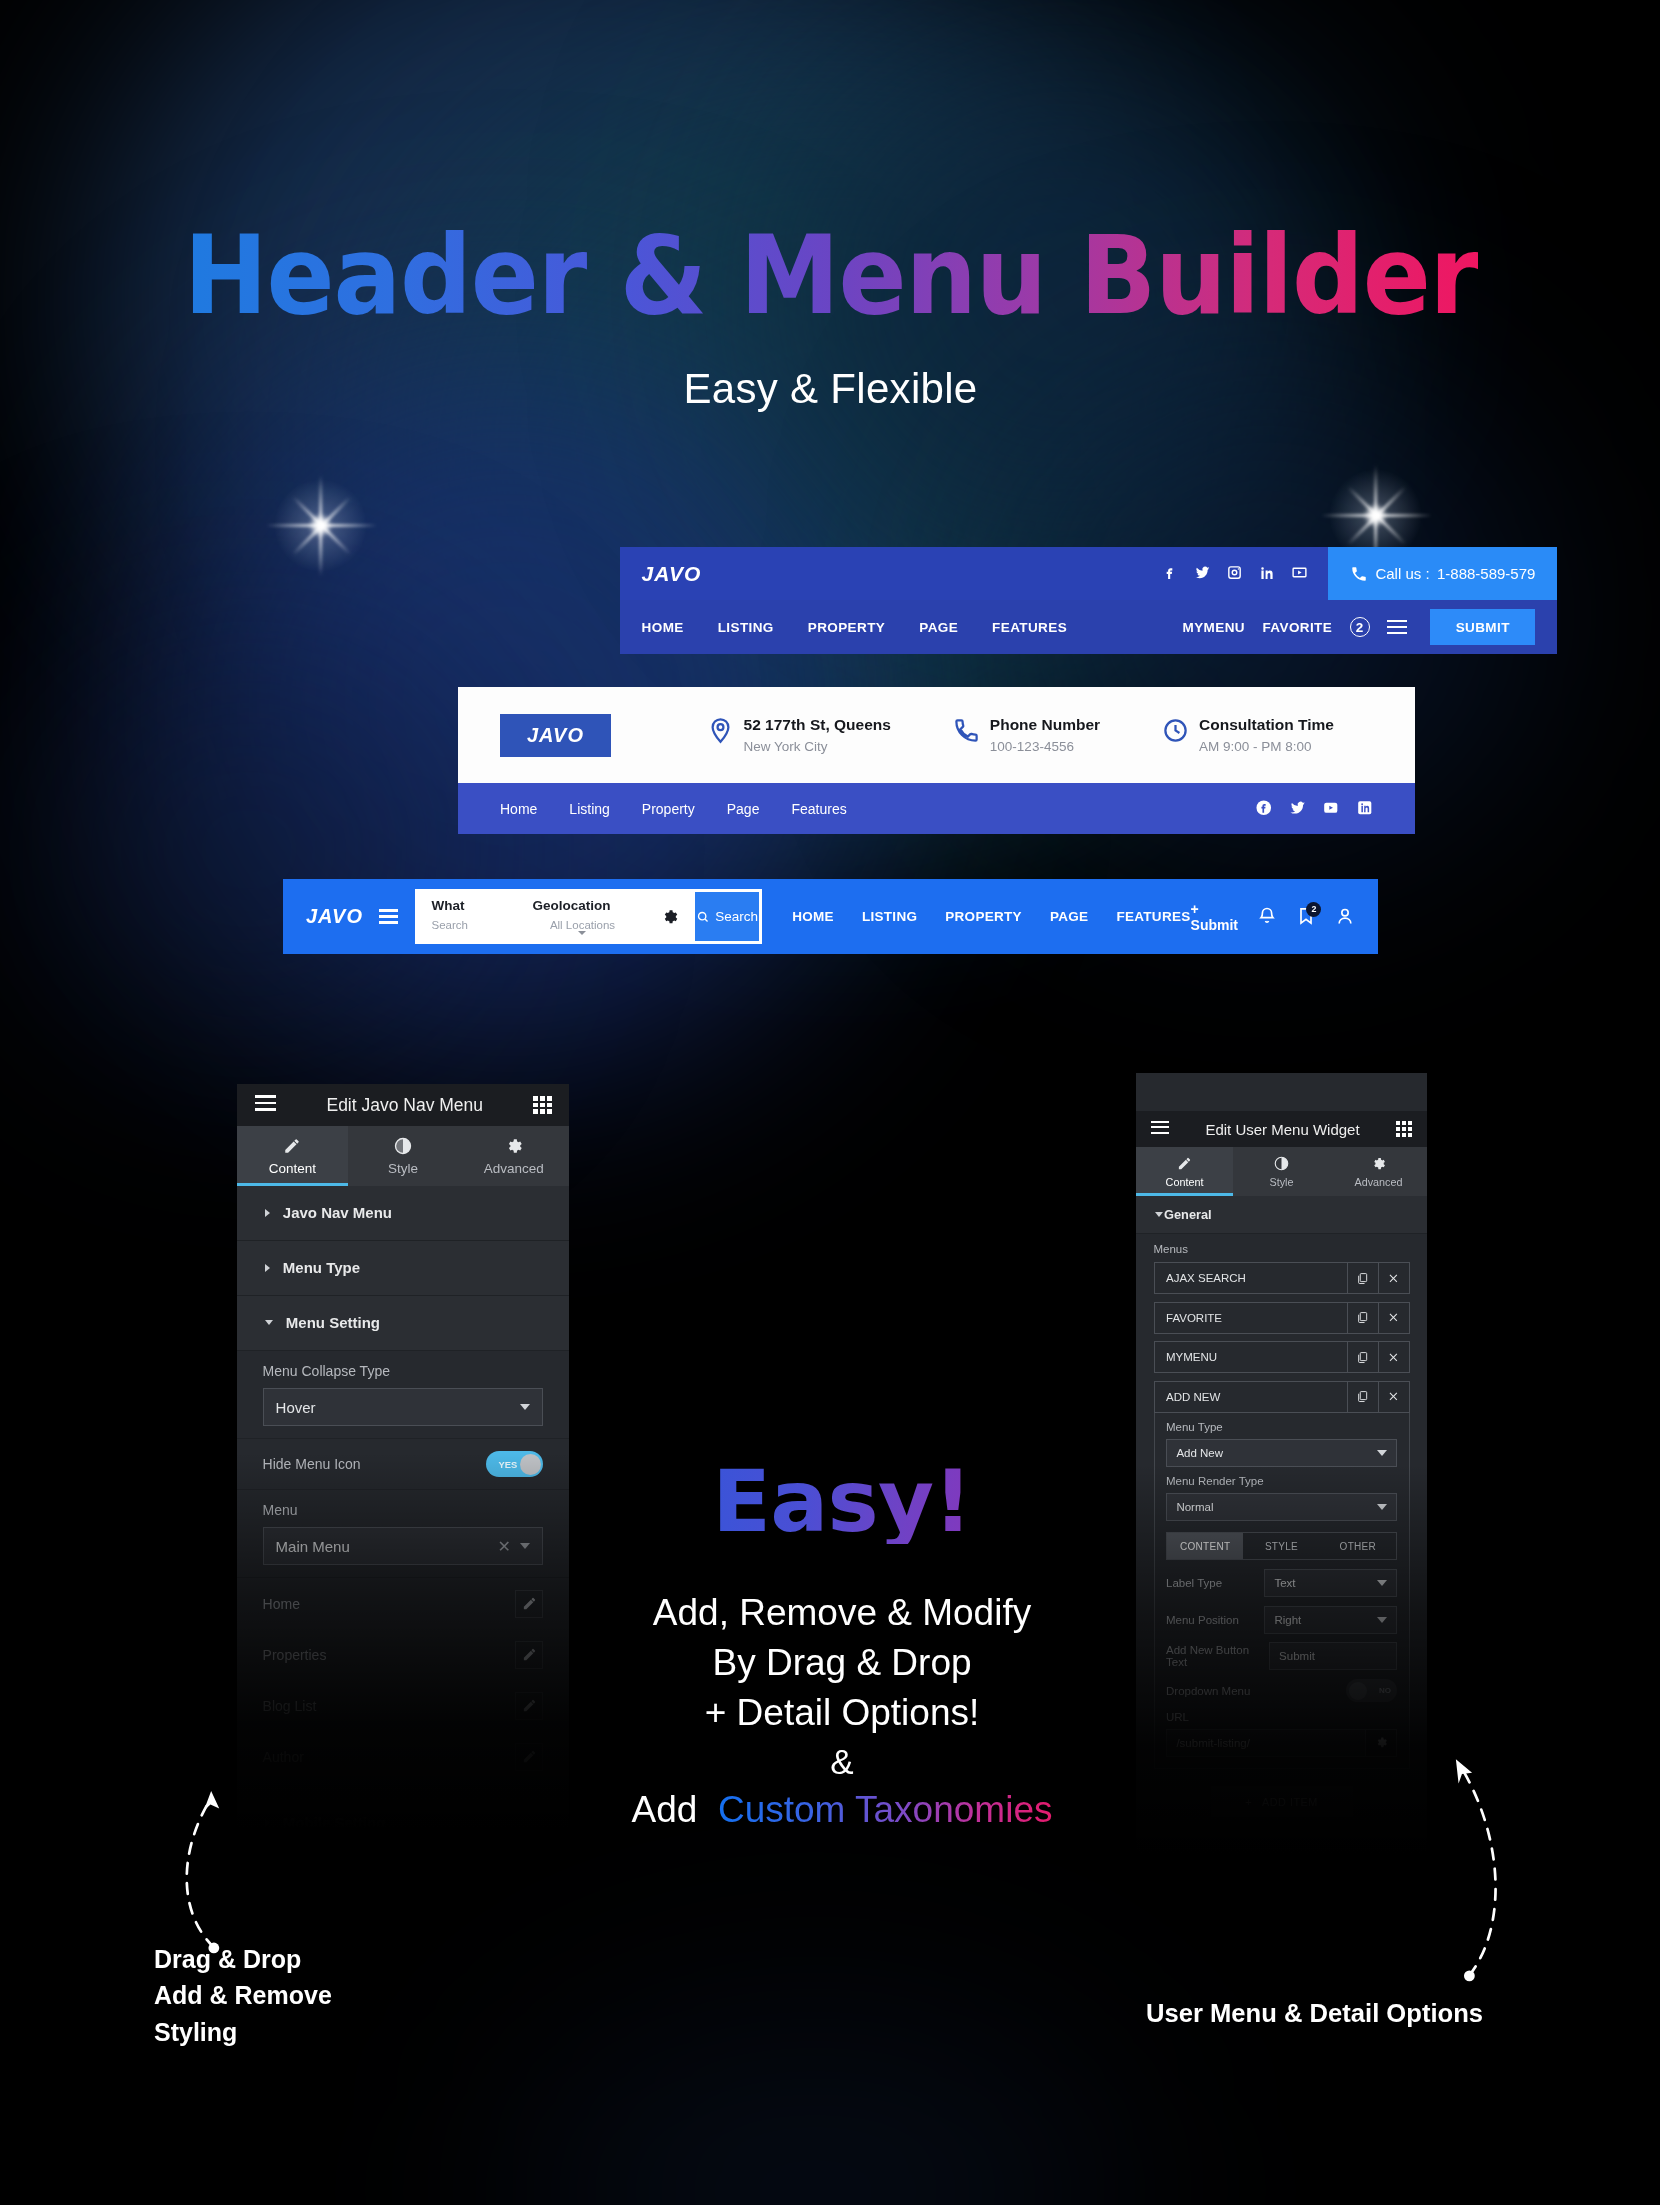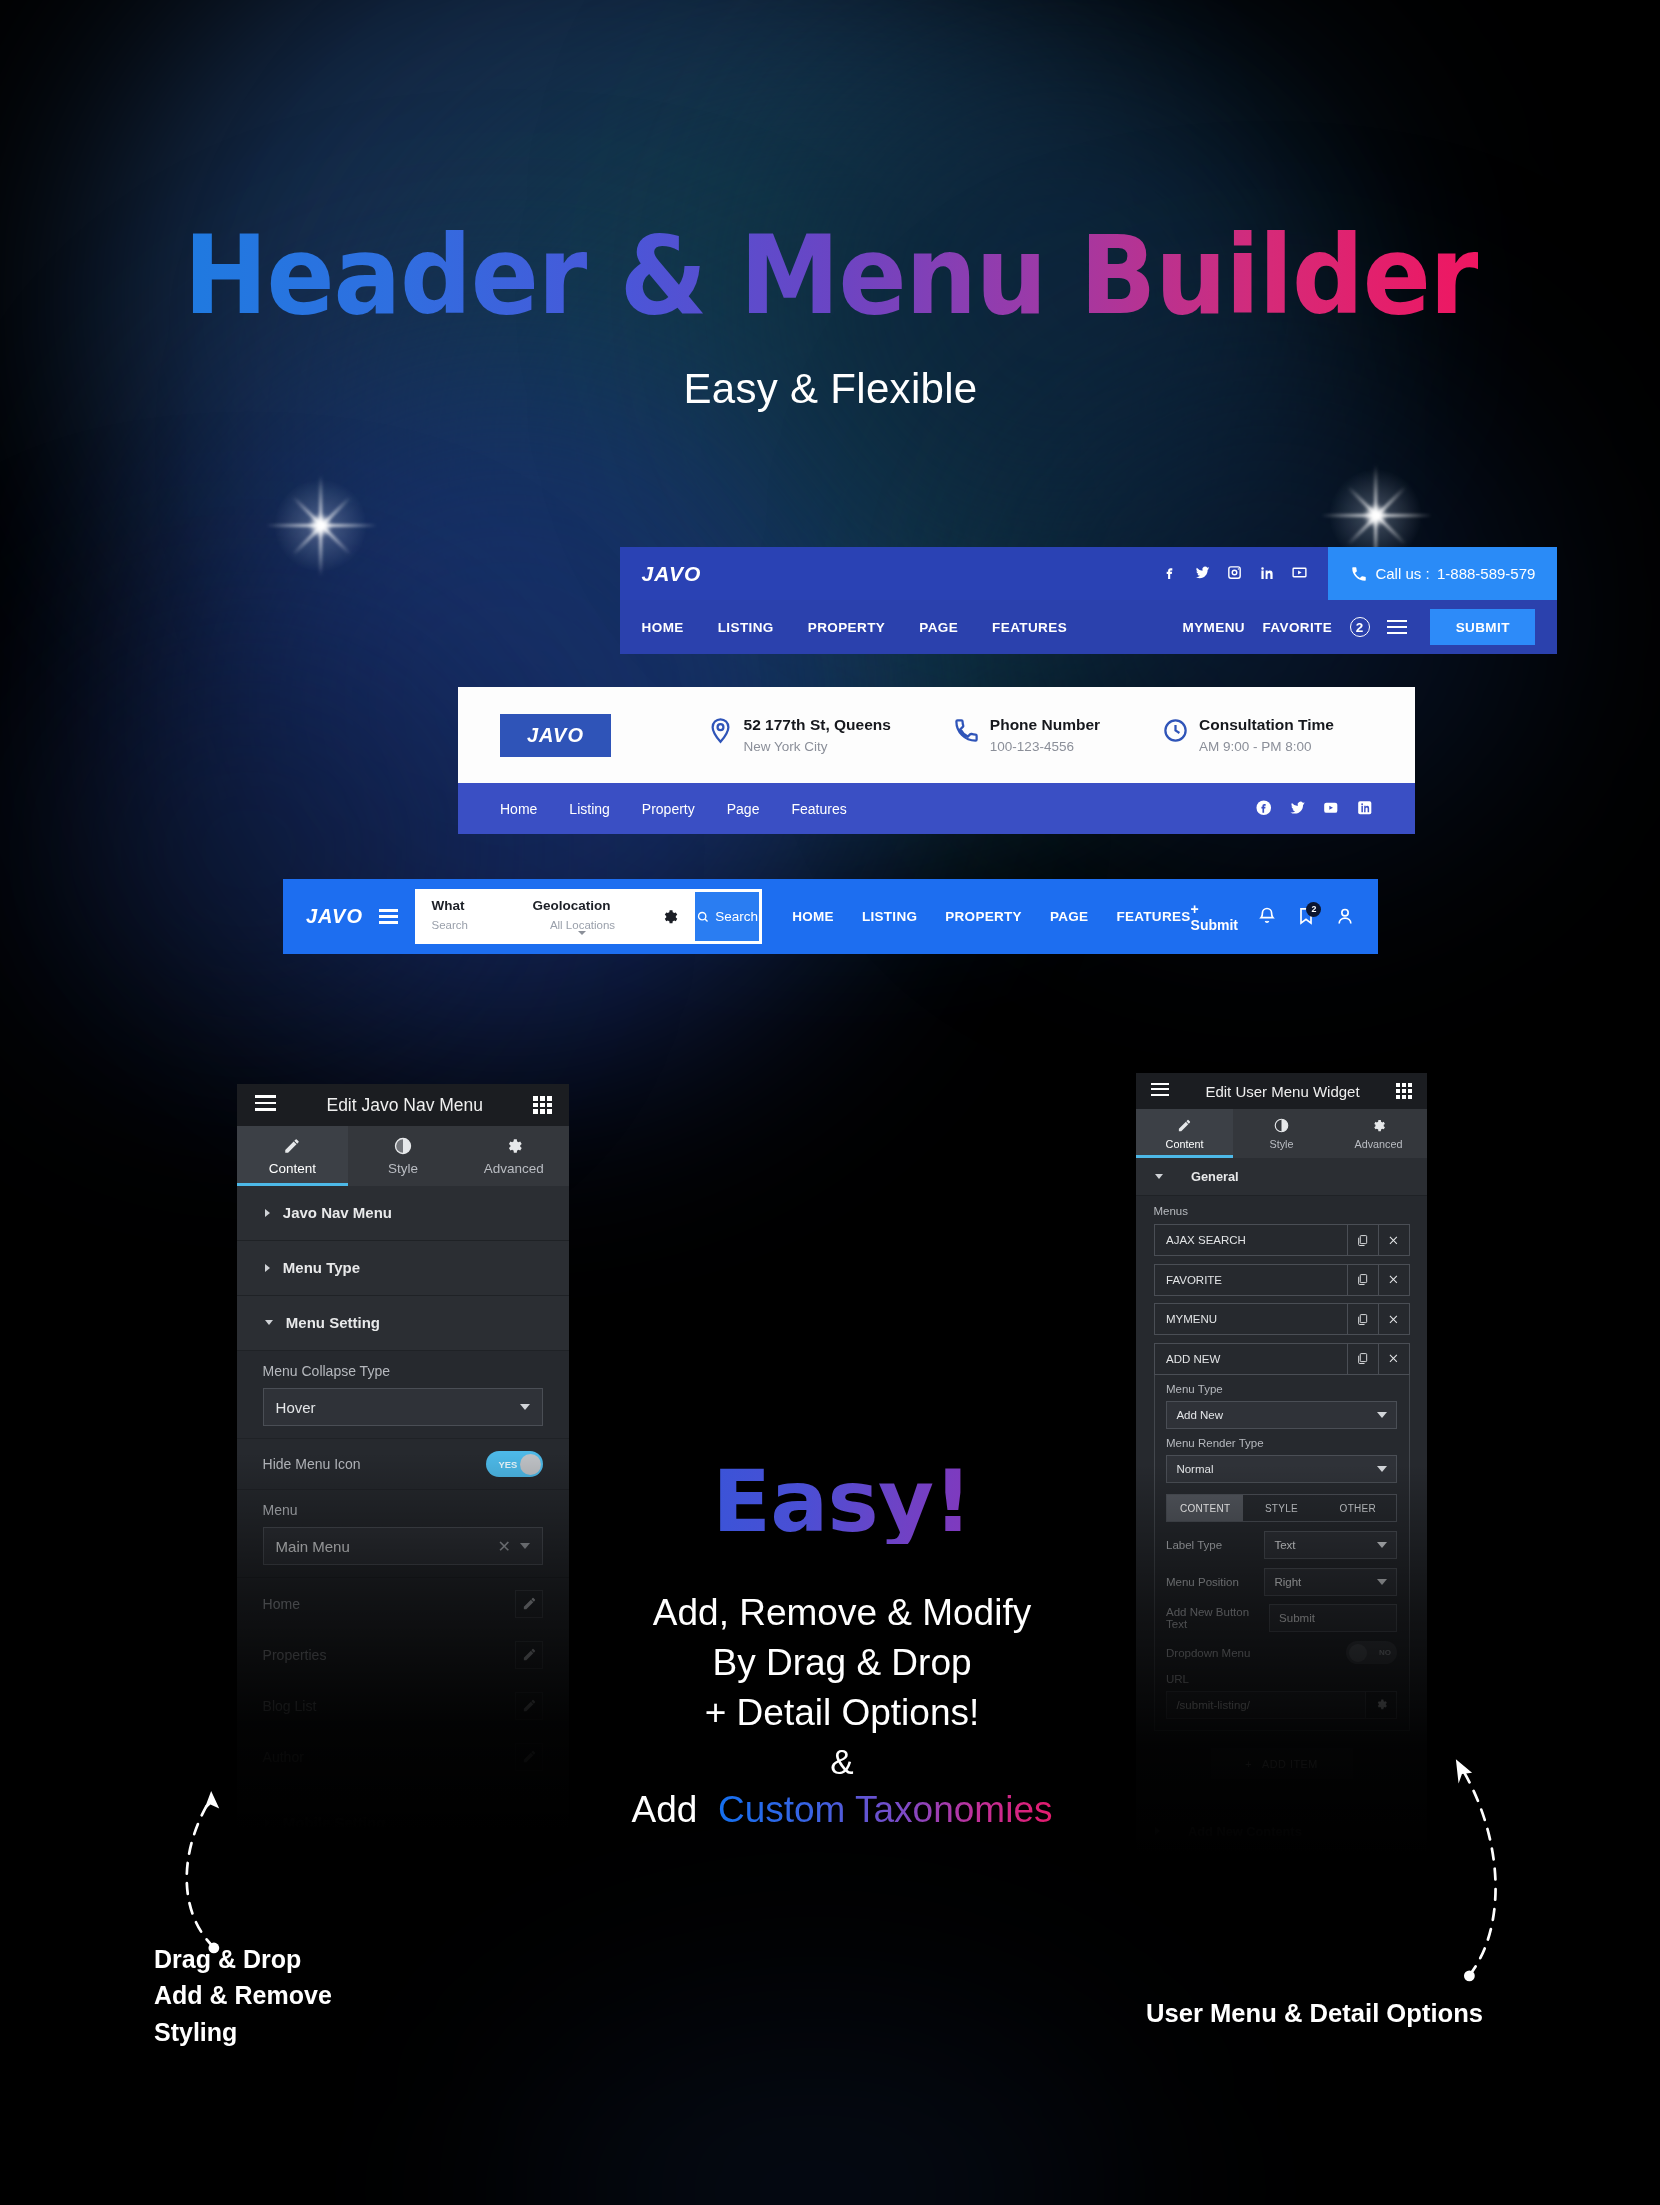--- a/index.html
+++ b/index.html
@@ -143,28 +143,28 @@
   #panelL .toggle { width:57px; height:25.6px; background:#4db9e8; justify-content:flex-end; padding:0 2.7px; }
   #panelL .toggle .yes { position:absolute; left:12px; font-size:9.4px; color:#e9f7fd; font-weight:700; }
   #panelL .toggle .knob { width:21px; height:21px; }
   #panelL .item { display:flex; align-items:center; justify-content:space-between; padding:11.5px 25.6px; }
   #panelL .item span { font-size:14px; color:#9fa3a9; }
   #panelL .pencil-btn { width:28px; height:28px; }
   #panelL .pencil-btn svg { width:15px; height:15px; }
 
   
   #panelR { left:1136px; top:1073px; width:291px; height:782px; }
-  #panelR .panel-head { height:36px; padding:0 15px; }
+  #panelR .panel-head { height:36px; padding:0 15px;margin-top:38px; }
   #panelR .ph-burger i { width:18px; height:2px; margin-bottom:3.4px; }
   #panelR .ph-title { font-size:15px; }
   #panelR .ph-grid i { width:4px; height:4px; }
   #panelR .tab { padding:8.8px 0 7.4px; }
   #panelR .tab svg { width:15px; height:15px; margin-bottom:5.4px; }
   #panelR .tab span { font-size:10.8px; }
-  #panelR .sect { height:38px; padding:0 19px; font-size:12.8px; gap:28px; }
+  #panelR .sect { height:38px; padding:0 19px; font-size:12.8px; gap:1px; }
   #panelR .blk { padding:9.4px 17.5px 5.4px; }
   #panelR .lbl { font-size:11.5px; }
   #panelR .menurow { display:flex; border:0.7px solid #4a4e55; margin-top:7.4px; height:32px; }
   #panelR .menurow .nm { flex:1; display:flex; align-items:center; padding-left:11.5px; font-size:11.5px; color:#e2e4e6; }
   #panelR .menurow .act { width:31px; display:flex; align-items:center; justify-content:center; border-left:0.7px solid #4a4e55; }
   #panelR .menurow .act svg { width:12.8px; height:12.8px; fill:#e2e4e6; }
   #panelR .nested { border:0.7px solid #43474d; border-top:none; padding:8px 11.5px 10.8px; }
   #panelR .ctl { height:28px; padding:0 9.4px; font-size:11.5px; margin-top:6px; }
   #panelR .seg { display:flex; border:0.7px solid #4a4e55; margin-top:10.8px; }
   #panelR .seg div { flex:1; text-align:center; font-size:10px; color:#cdd0d4; padding:7.4px 0; letter-spacing:0.3px; }

